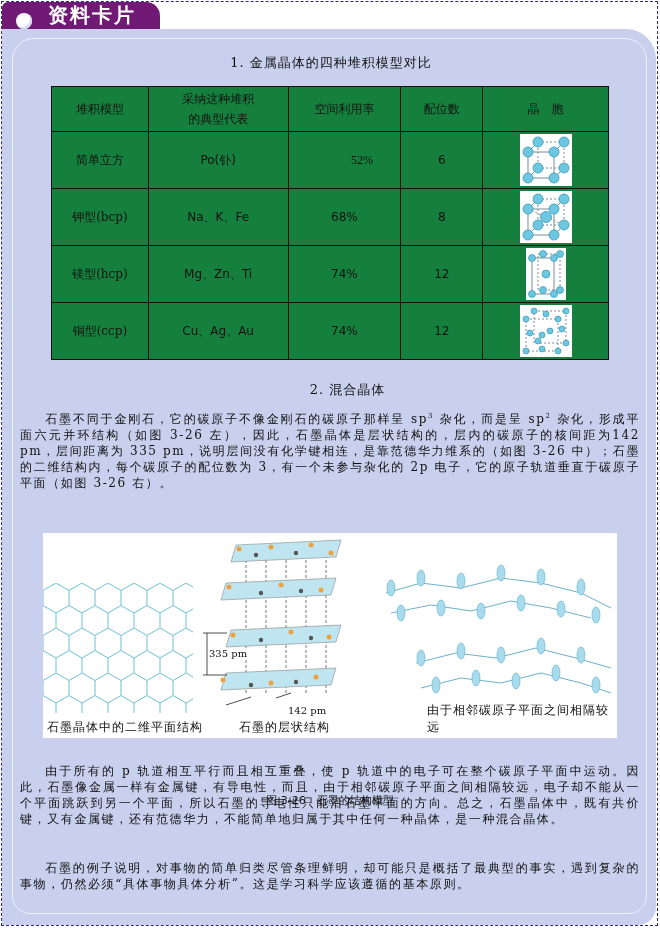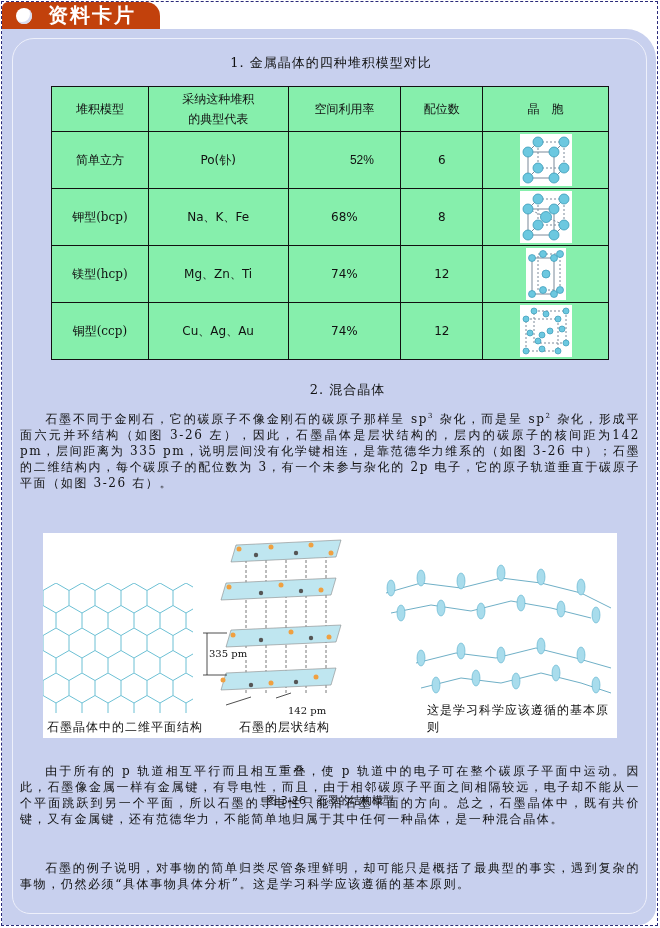--- a/index.html
+++ b/index.html
@@ -5,22 +5,22 @@
     * { box-sizing: border-box; margin: 0; padding: 0; }
     html, body { width: 660px; height: 928px; background: #ffffff; overflow: hidden; }
     body { position: relative; font-family: "DejaVu Serif", serif; color: #111; }
 
     .page-frame {
       position: absolute; left: 1px; top: 1px; width: 657px; height: 925px;
       border: 1px dashed #2a2a7a;
     }
     .tab {
       position: absolute; left: 2px; top: 2px; width: 158px; height: 27px;
-      background: #c2410c; border-radius: 6px 14px 0 0;
-      display: flex; align-items: center;
+      background: #701a75; border-radius: 6px 14px 0 0;
+      display: flex; align-items: flex-end;
     }
     .tab-dot {
       width: 16px; height: 16px; border-radius: 50%; background: #fff;
       margin-left: 14px; box-shadow: inset -2px -2px 0 #d8dcf0;
     }
     .tab-title {
       margin-left: 16px; color: #fff; font-family: "DejaVu Sans", sans-serif;
       font-weight: bold; font-size: 20px; letter-spacing: 2px;
     }
     .band {
@@ -32,21 +32,21 @@
       border: 1px solid #eef0fb; border-radius: 22px 22px 18px 18px;
       background: #c8d0ee;
     }
     .section-title {
       position: absolute; width: 660px; left: 1px; text-align: center;
       font-size: 13px; letter-spacing: 1px;
     }
 
     table.cmp {
       position: absolute; left: 51px; top: 86px; width: 558px; border-collapse: collapse;
-      font-size: 12px; background: #86efac;
+      font-size: 12px; background: #15803d;
     }
     table.cmp th, table.cmp td {
       border: 1px solid #111; text-align: center; vertical-align: middle; font-weight: normal;
     }
     table.cmp th { height: 45px; line-height: 20px; }
     table.cmp td { height: 57px; }
     .cell-img {
       display: inline-block; width: 52px; height: 52px; background: #fff; vertical-align: middle;
     }
 
@@ -96,21 +96,21 @@
 的典型代表</th>
       <th>空间利用率</th>
       <th>配位数</th>
       <th>晶　胞</th>
     </tr>
   </thead>
   <tbody>
     <tr>
       <td>简单立方</td>
       <td style="font-family:'DejaVu Sans',sans-serif;">Po(钋)</td>
-      <td style="font-family:Liberation Sans, sans-serif;padding-left:35px;">52%</td>
+      <td style="font-family:Liberation Serif, serif;padding-left:35px;">52%</td>
       <td style="font-family:'DejaVu Sans',sans-serif;">6</td>
       <td>
         <span class="cell-img">
           <svg width="52" height="52" viewBox="0 0 52 52">
             <g stroke="#7a8a9a" stroke-width="1" fill="none">
               <rect x="8" y="18" width="26" height="26"></rect>
                 <rect x="18" y="8" width="26" height="26" stroke-dasharray="2,2"></rect>
               <line x1="8" y1="18" x2="18" y2="8"></line>
                 <line x1="34" y1="18" x2="44" y2="8"></line>
                 <line x1="8" y1="44" x2="18" y2="34"></line>
@@ -316,19 +316,19 @@
         <ellipse cx="120" cy="102" rx="4" ry="8"></ellipse>
       <ellipse cx="160" cy="93" rx="4" ry="8"></ellipse>
         <ellipse cx="200" cy="102" rx="4" ry="8"></ellipse>
       <ellipse cx="55" cy="132" rx="4" ry="8"></ellipse>
         <ellipse cx="95" cy="125" rx="4" ry="8"></ellipse>
         <ellipse cx="135" cy="128" rx="4" ry="8"></ellipse>
       <ellipse cx="175" cy="120" rx="4" ry="8"></ellipse>
         <ellipse cx="215" cy="132" rx="4" ry="8"></ellipse>
     </g>
   </svg>
-  <div class="fig-cap-sub" style="left:384px;">这是学习科学应该遵循的基本原则</div>
+  <div class="fig-cap-sub" style="left:384px;">由于相邻碳原子平面之间相隔较远</div>
 </div>
 
 <div class="fig-caption">图 3-26　石墨的结构模型</div>
 
 <div class="para" style="top:763px;">由于所有的 p 轨道相互平行而且相互重叠，使 p 轨道中的电子可在整个碳原子平面中运动。因此，石墨像金属一样有金属键，有导电性，而且，由于相邻碳原子平面之间相隔较远，电子却不能从一个平面跳跃到另一个平面，所以石墨的导电性只能沿石墨平面的方向。总之，石墨晶体中，既有共价键，又有金属键，还有范德华力，不能简单地归属于其中任何一种晶体，是一种混合晶体。</div>
 <div class="para" style="top:860px;">石墨的例子说明，对事物的简单归类尽管条理鲜明，却可能只是概括了最典型的事实，遇到复杂的事物，仍然必须“具体事物具体分析”。这是学习科学应该遵循的基本原则。</div>
 
 </body></html>

